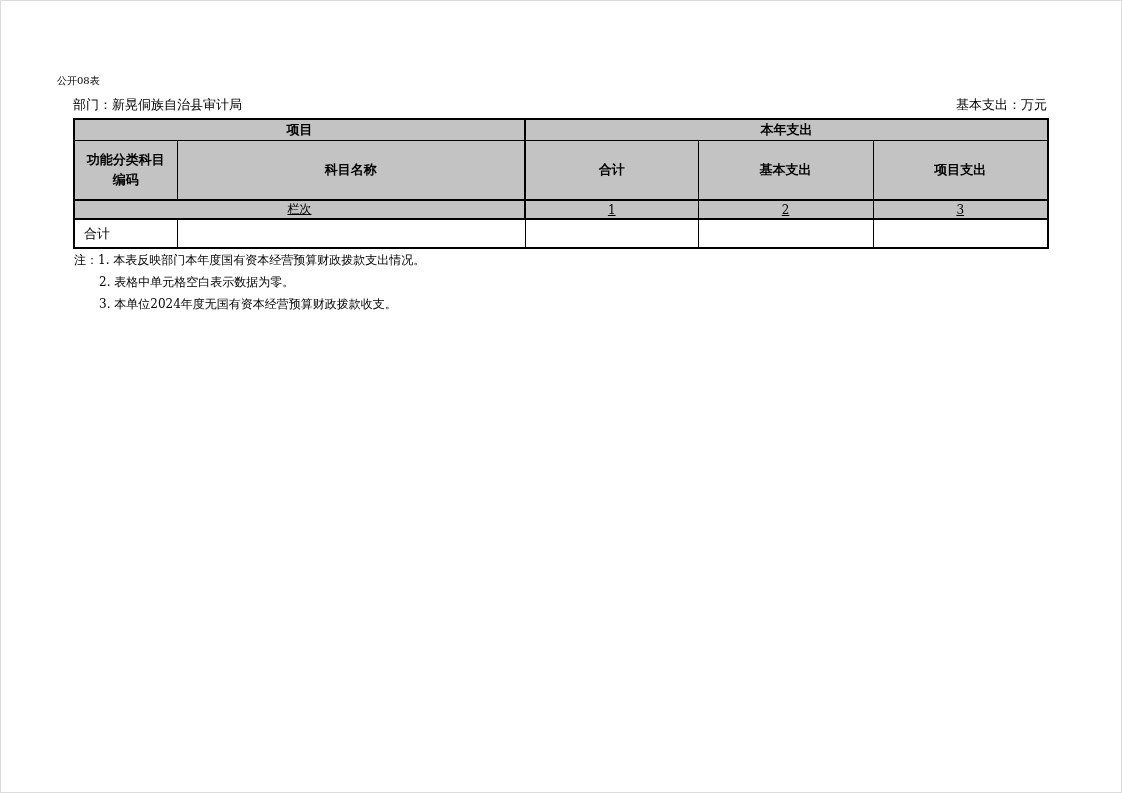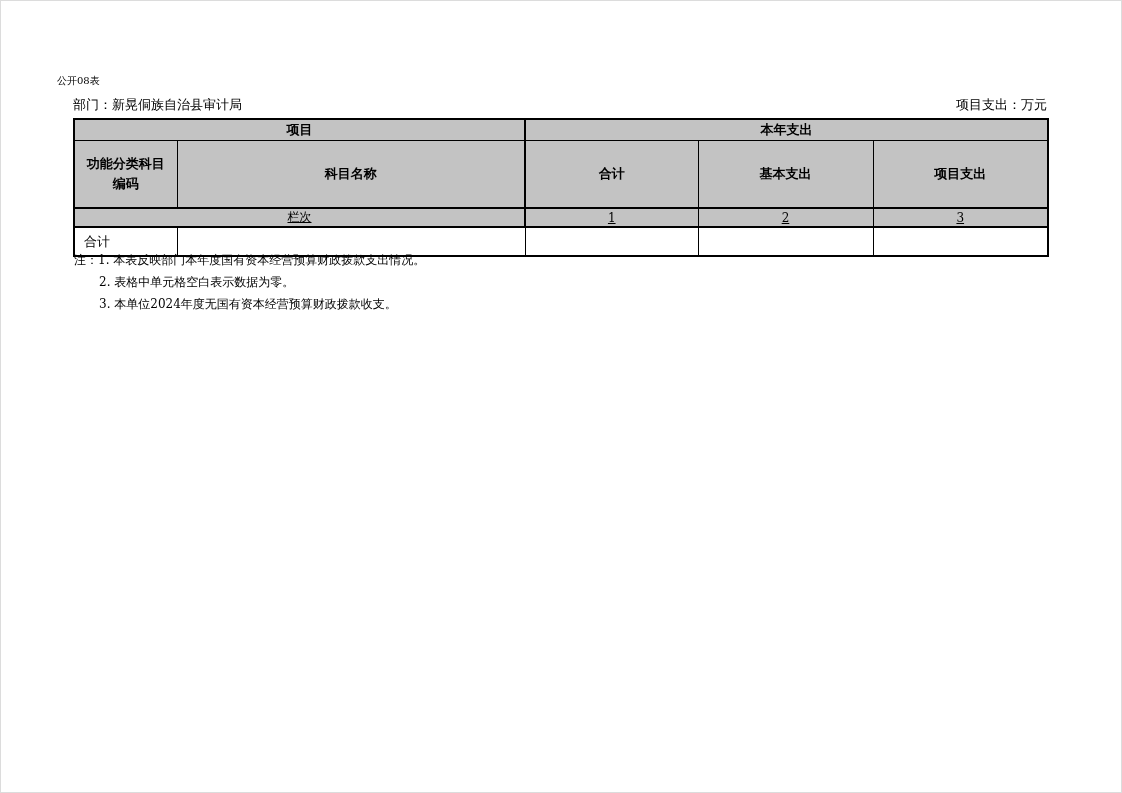--- a/index.html
+++ b/index.html
@@ -58,21 +58,21 @@
     border: 2px solid #000000;
   }
   table.fin td {
     border: 1px solid #000000;
     text-align: center;
     vertical-align: middle;
     padding: 0 9px;
     overflow: hidden;
   }
   tr.r1 { height: 21px; }
-  tr.r2 { height: 68px; }
+  tr.r2 { height: 60px; }
   tr.r3 { height: 14px; text-decoration: underline; }
   tr.r4 { height: 29px; }
   tr.hdr td {
     background: #c3c3c3;
     font-weight: bold;
     font-size: 13px;
   }
   tr.lanci td {
     background: #c3c3c3;
     font-weight: normal;
@@ -101,21 +101,21 @@
 </head>
 <body>
 
 <div class="page">
 
 
   <div class="doc-label">公开08表</div>
 
   <div class="meta">
     <span>部门：新晃侗族自治县审计局</span>
-    <span>项目支出：万元</span>
+    <span>基本支出：万元</span>
   </div>
 
   <table class="fin">
     <colgroup>
       <col style="width:103px">
       <col style="width:348px">
       <col style="width:173px">
       <col style="width:175px">
       <col style="width:175px">
     </colgroup>

